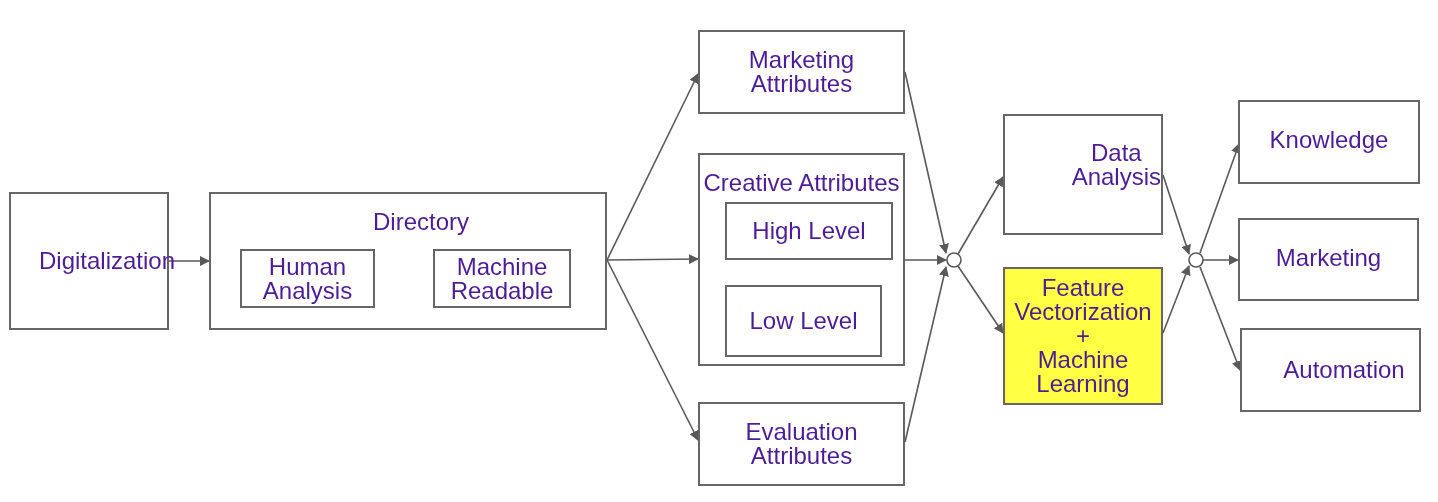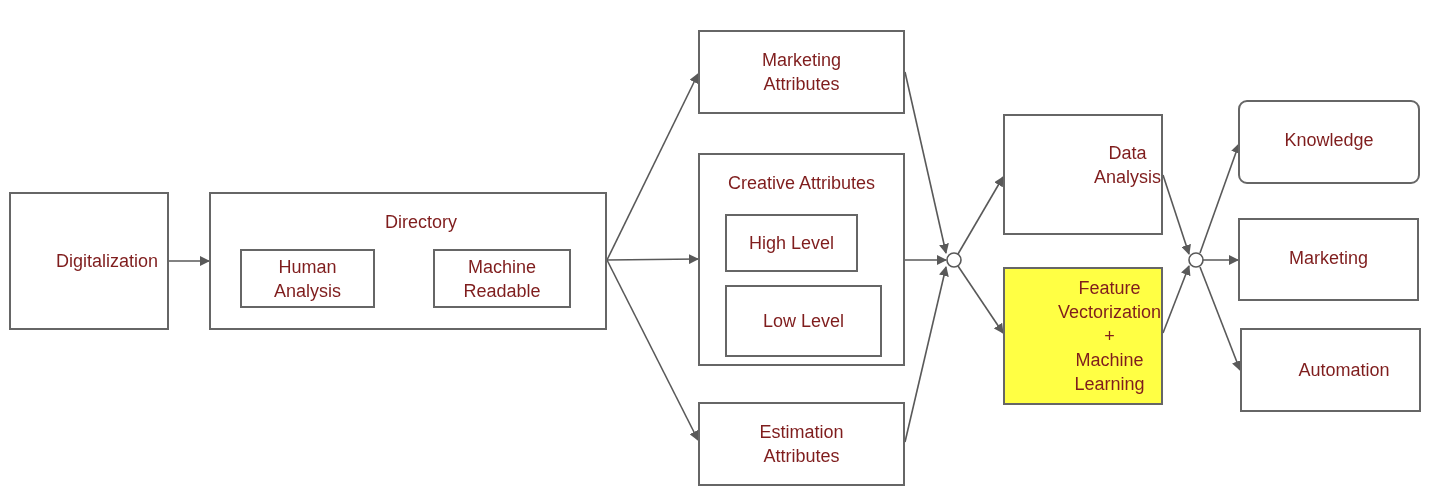--- a/index.html
+++ b/index.html
@@ -1,20 +1,20 @@
 <!DOCTYPE html>
 <html><head>
 <meta charset="utf-8">
 <style>
   html, body { margin: 0; padding: 0; background: #ffffff; }
   body { width: 1438px; height: 502px; position: relative; overflow: hidden; font-family: "Liberation Sans", sans-serif; }
   svg#diagram { position: absolute; left: 0; top: 0; }
   .box { position: absolute; box-sizing: border-box; border: 2px solid #666666; background: #ffffff; }
-  .box.hl { background: #ffff44; justify-content: flex-end; }
-  .lbl { position: absolute; left: 0; right: 0; text-align: center; font-size: 18px; line-height: 24px; color: #7f1d1d; white-space: pre-line; }
+  .box.hl { background: #ffff44; }
+  .lbl { position: absolute; left: 0; right: 0; text-align: center; font-size: 24px; line-height: 24px; color: #4c1d95; white-space: pre-line; }
   .center { display: flex; align-items: center; justify-content: center; }
   .center .lbl { position: static; }
 </style>
 </head>
 <body>
 
 <svg id="diagram" width="1438" height="502">
   <defs>
     <marker id="ah" markerWidth="10" markerHeight="10" refX="9" refY="5" orient="auto" markerUnits="userSpaceOnUse">
       <path d="M0,0 L10,5 L0,10 z" fill="#595959"></path>
@@ -58,46 +58,46 @@
 </div>
 
 <div class="box center" style="left:698px;top:30px;width:207px;height:84px;">
   <div class="lbl">Marketing
 Attributes</div>
 </div>
 
 <div class="box" style="left:698px;top:153px;width:207px;height:213px;">
   <div class="lbl" style="top:16px;">Creative Attributes</div>
 </div>
-<div class="box center" style="left:725px;top:214px;width:133px;height:58px;">
+<div class="box center" style="left:725px;top:202px;width:168px;height:58px;">
   <div class="lbl">High Level</div>
 </div>
 <div class="box center" style="left:725px;top:285px;width:157px;height:72px;">
   <div class="lbl">Low Level</div>
 </div>
 
 <div class="box center" style="left:698px;top:402px;width:207px;height:84px;">
-  <div class="lbl">Estimation
+  <div class="lbl">Evaluation
 Attributes</div>
 </div>
 
 <div class="box center" style="left:1003px;top:114px;width:160px;height:121px;justify-content:flex-end;">
   <div class="lbl" style="margin-top:-20px;">Data
 Analysis</div>
 </div>
 
 <div class="box hl center" style="left:1003px;top:267px;width:160px;height:138px;">
   <div class="lbl">Feature
 Vectorization
 +
 Machine
 Learning</div>
 </div>
 
-<div class="box center" style="left:1238px;top:100px;width:182px;height:84px;border-radius:9px;">
+<div class="box center" style="left:1238px;top:100px;width:182px;height:84px;">
   <div class="lbl" style="margin-top:-4px;">Knowledge</div>
 </div>
 <div class="box center" style="left:1238px;top:218px;width:181px;height:83px;">
   <div class="lbl" style="margin-top:-4px;">Marketing</div>
 </div>
 <div class="box center" style="left:1240px;top:328px;width:181px;height:84px;padding-left:27px;">
   <div class="lbl">Automation</div>
 </div>
 
 </body></html>

